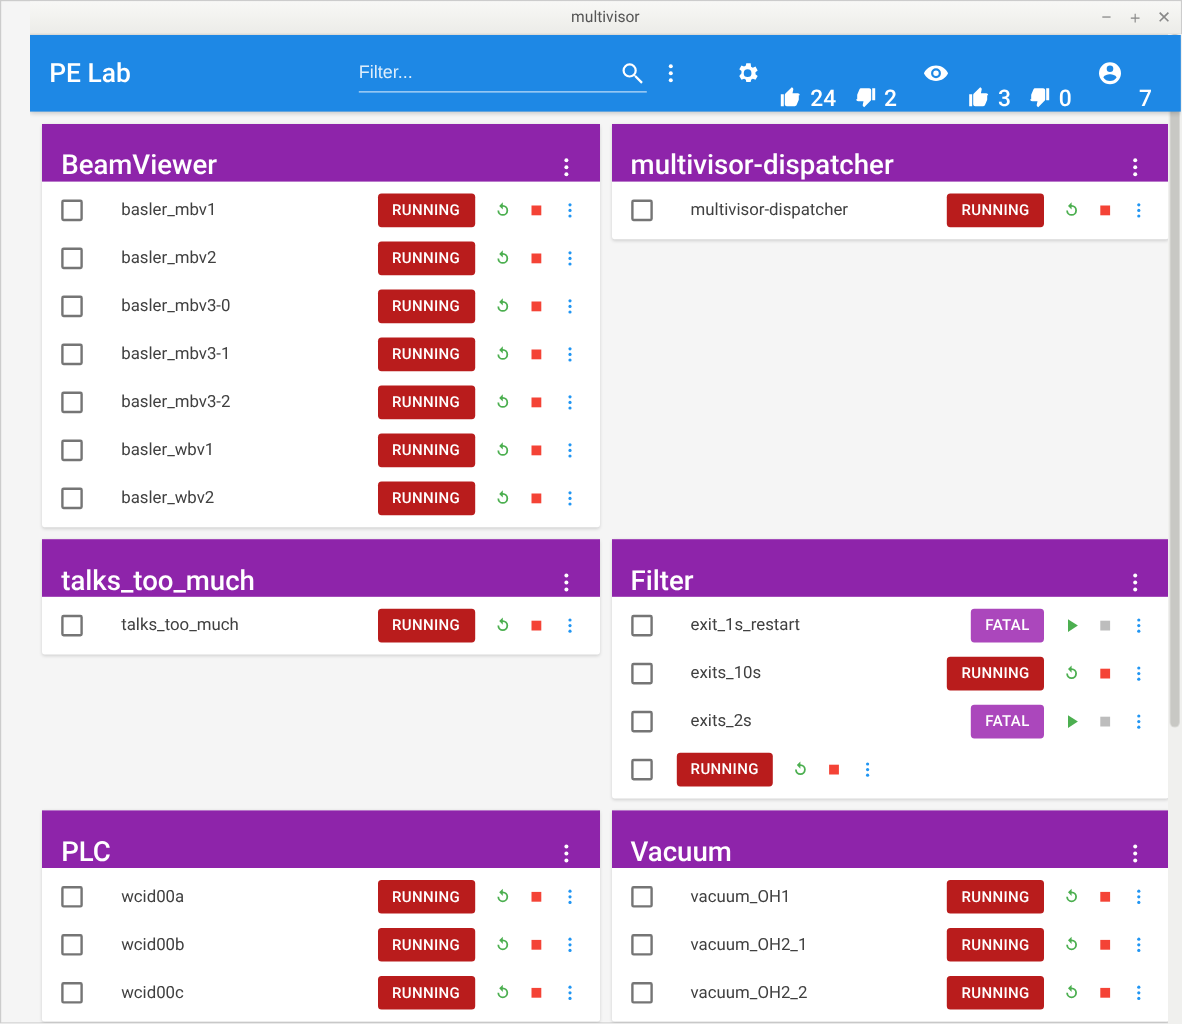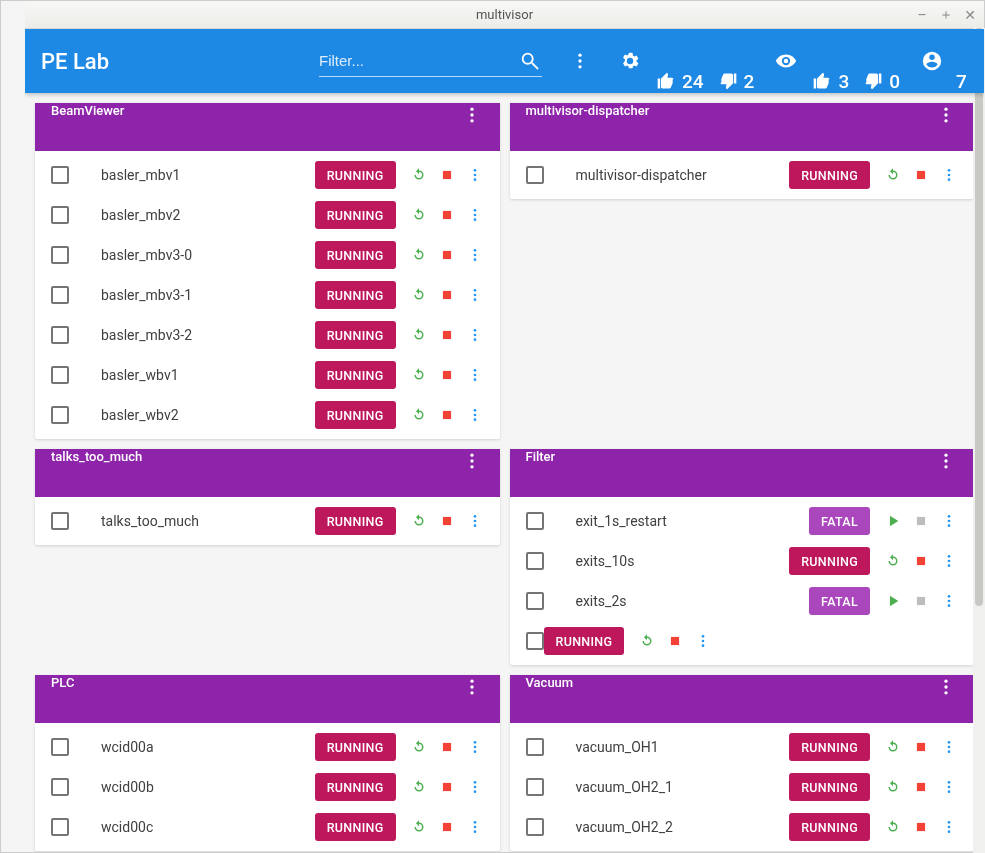--- a/index.html
+++ b/index.html
@@ -50,21 +50,21 @@
     flex-direction: column;
     overflow: hidden;
   }
   .toolbar {
     height: 64px;
     background: #1e88e5;
     color: #fff;
     display: flex;
     align-items: center;
     padding: 0 16px;
-    gap: 28px;
+    gap: 8px;
     box-shadow: 0 2px 4px rgba(0,0,0,.2);
     position: relative;
     z-index: 5;
   }
   .toolbar-title {
     font-size: 22px;
     font-weight: 500;
     flex: 0 0 auto;
     min-width: 250px;
   }
@@ -124,23 +124,23 @@
     border-radius: 2px;
     box-shadow: 0 1px 3px rgba(0,0,0,.15);
     display: flex;
     flex-direction: column;
   }
   .card-header {
     background: #8e24aa;
     color: #fff;
     height: 48px;
     display: flex;
-    align-items: flex-start;
+    align-items: flex-end;
     padding: 0 16px;
-    font-size: 13px;
+    font-size: 23px;
     font-weight: 500;
   }
   .card-header .spacer { flex:1; }
   .card-body {
     display: flex;
     flex-direction: column;
     padding: 4px 0;
   }
   .proc-row {
     display: flex;
@@ -165,21 +165,21 @@
     font-size: 12.5px;
     font-weight: 500;
     color: #fff;
     padding: 0 12px;
     height: 28px;
     border-radius: 3px;
     display: inline-flex;
     align-items: center;
     letter-spacing: .3px;
   }
-  .status-RUNNING { background: #be185d; }
+  .status-RUNNING { background: #b91c1c; margin-left: 20px; }
   .status-FATAL   { background: #ab47bc; }
   .row-actions {
     display: flex;
     align-items: center;
     gap: 10px;
     padding-left: 14px;
   }
   .act {
     width: 18px; height: 18px;
     display: inline-flex; align-items:center; justify-content:center;

